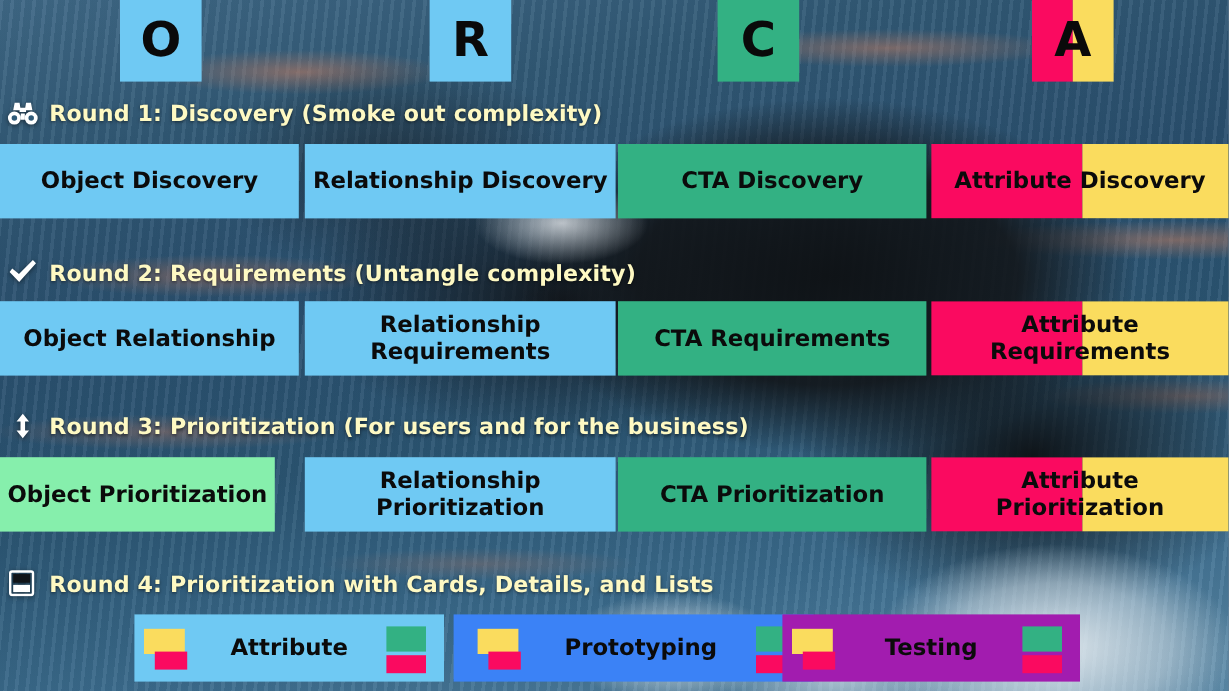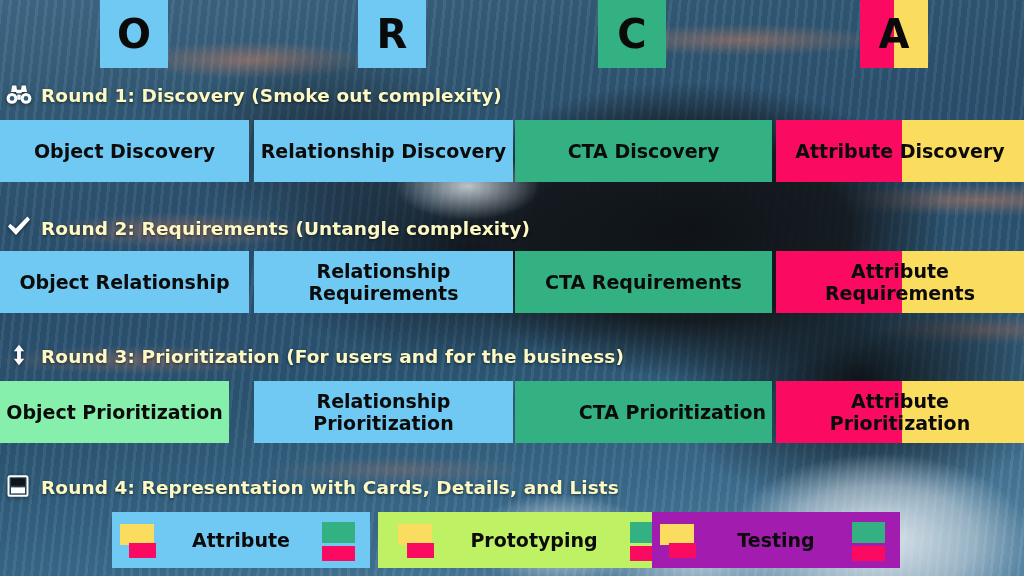--- a/index.html
+++ b/index.html
@@ -243,56 +243,56 @@
         <span class="label">Round 3: Prioritization (For users and for the business)</span>
       </div>
       <div class="bar-row" style="top: 381px;">
         <div class="bar" style="left: 0px; width: 229px; background: #86efac;">
           <span class="bar-text">Object Prioritization</span>
         </div>
         <div class="bar" style="left: 254px; width: 259px; background: rgb(111, 201, 243);">
           <span class="bar-text">Relationship
 Prioritization</span>
         </div>
-        <div class="bar" style="left: 515px; width: 257px; background: rgb(51, 177, 131); justify-content: flex-end;">
+        <div class="bar" style="left: 515px; width: 257px; background: rgb(51, 177, 131);">
           <span class="bar-text">CTA Prioritization</span>
         </div>
         <div class="bar" style="left: 776px; width: 248px;">
           <span class="split-left" style="left: 0px; width: 51%; background: rgb(250, 10, 96);"></span>
           <span class="split-right" style="right: 0px; width: 49%; background: rgb(250, 220, 94);"></span>
           <span class="bar-text">Attribute
 Prioritization</span>
         </div>
       </div>
     </div>
 
   <div id="round4-layer">
       <div class="round-head" style="top: 474px;">
         <span class="round-icon">
           <svg width="26" height="22" viewBox="0 0 26 22">
             <rect x="2.5" y="1.2" width="19" height="19.6" rx="1.6" fill="none" stroke="#ffffff" stroke-width="2"></rect>
             <rect x="5" y="3.4" width="14" height="7.2" fill="#101418"></rect>
             <rect x="5" y="12.4" width="14" height="6" fill="#ffffff"></rect>
           </svg>
         </span>
-        <span class="label">Round 4: Representation with Cards, Details, and Lists</span>
+        <span class="label">Round 4: Prioritization with Cards, Details, and Lists</span>
       </div>
       <div class="bar-row" style="top: 512px;">
         <div class="card" style="left: 112px; width: 258px; background: rgb(111, 201, 243);">
           <span class="mini-icon mini-sketch">
             <i class="m-a" style="background: rgb(250, 220, 94);"></i>
             <i class="m-b" style="background: rgb(250, 10, 96);"></i>
           </span>
           <span class="card-label">Attribute</span>
           <span class="mini-icon mini-stack">
             <i class="m-a" style="background: rgb(51, 177, 131);"></i>
             <i class="m-b" style="background: rgb(250, 10, 96);"></i>
           </span>
         </div>
-        <div class="card" style="left: 378px; width: 300px; background: #bef264; padding-left: 20px;">
+        <div class="card" style="left: 378px; width: 300px; background: #3b82f6; padding-left: 20px;">
           <span class="mini-icon mini-sketch">
             <i class="m-a" style="background: rgb(250, 220, 94);"></i>
             <i class="m-b" style="background: rgb(250, 10, 96);"></i>
           </span>
           <span class="card-label">Prototyping</span>
           <span class="mini-icon mini-stack">
             <i class="m-a" style="background: rgb(51, 177, 131);"></i>
             <i class="m-b" style="background: rgb(250, 10, 96);"></i>
           </span>
         </div>

